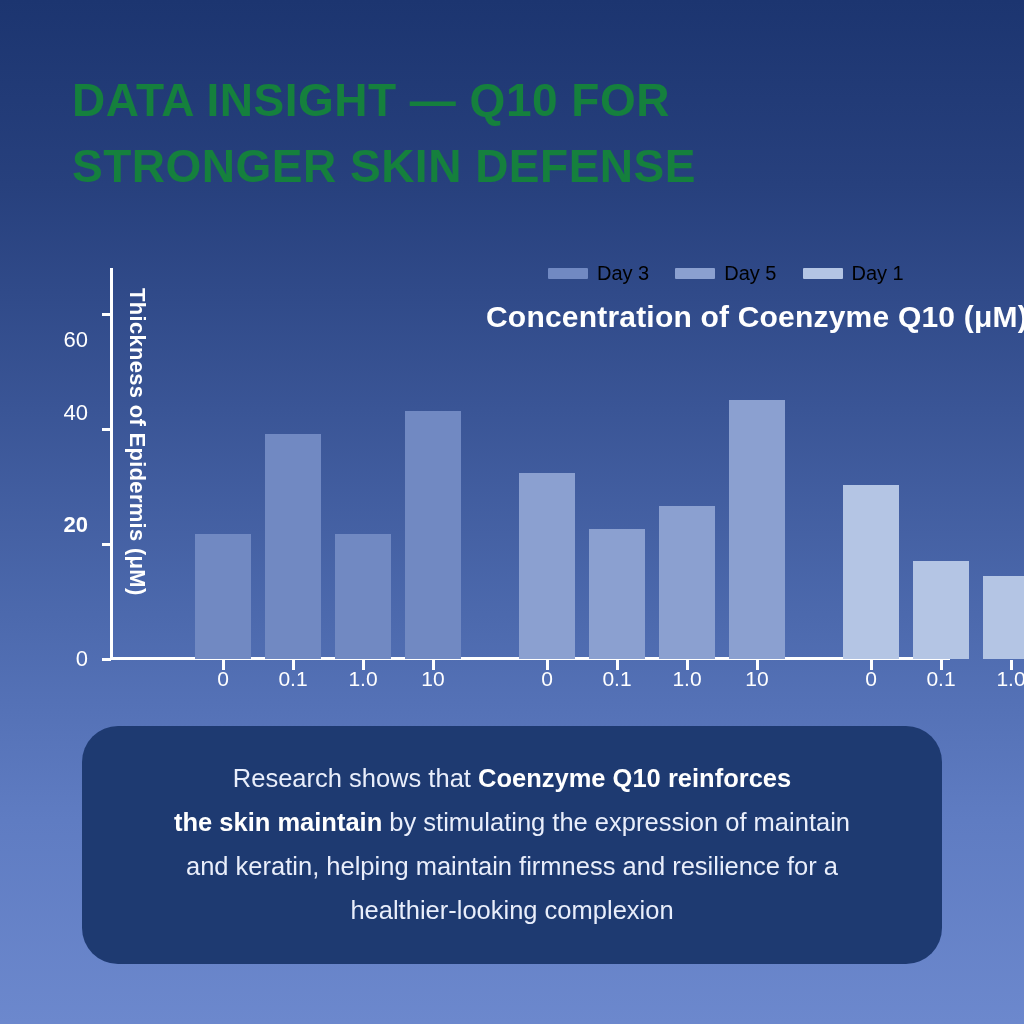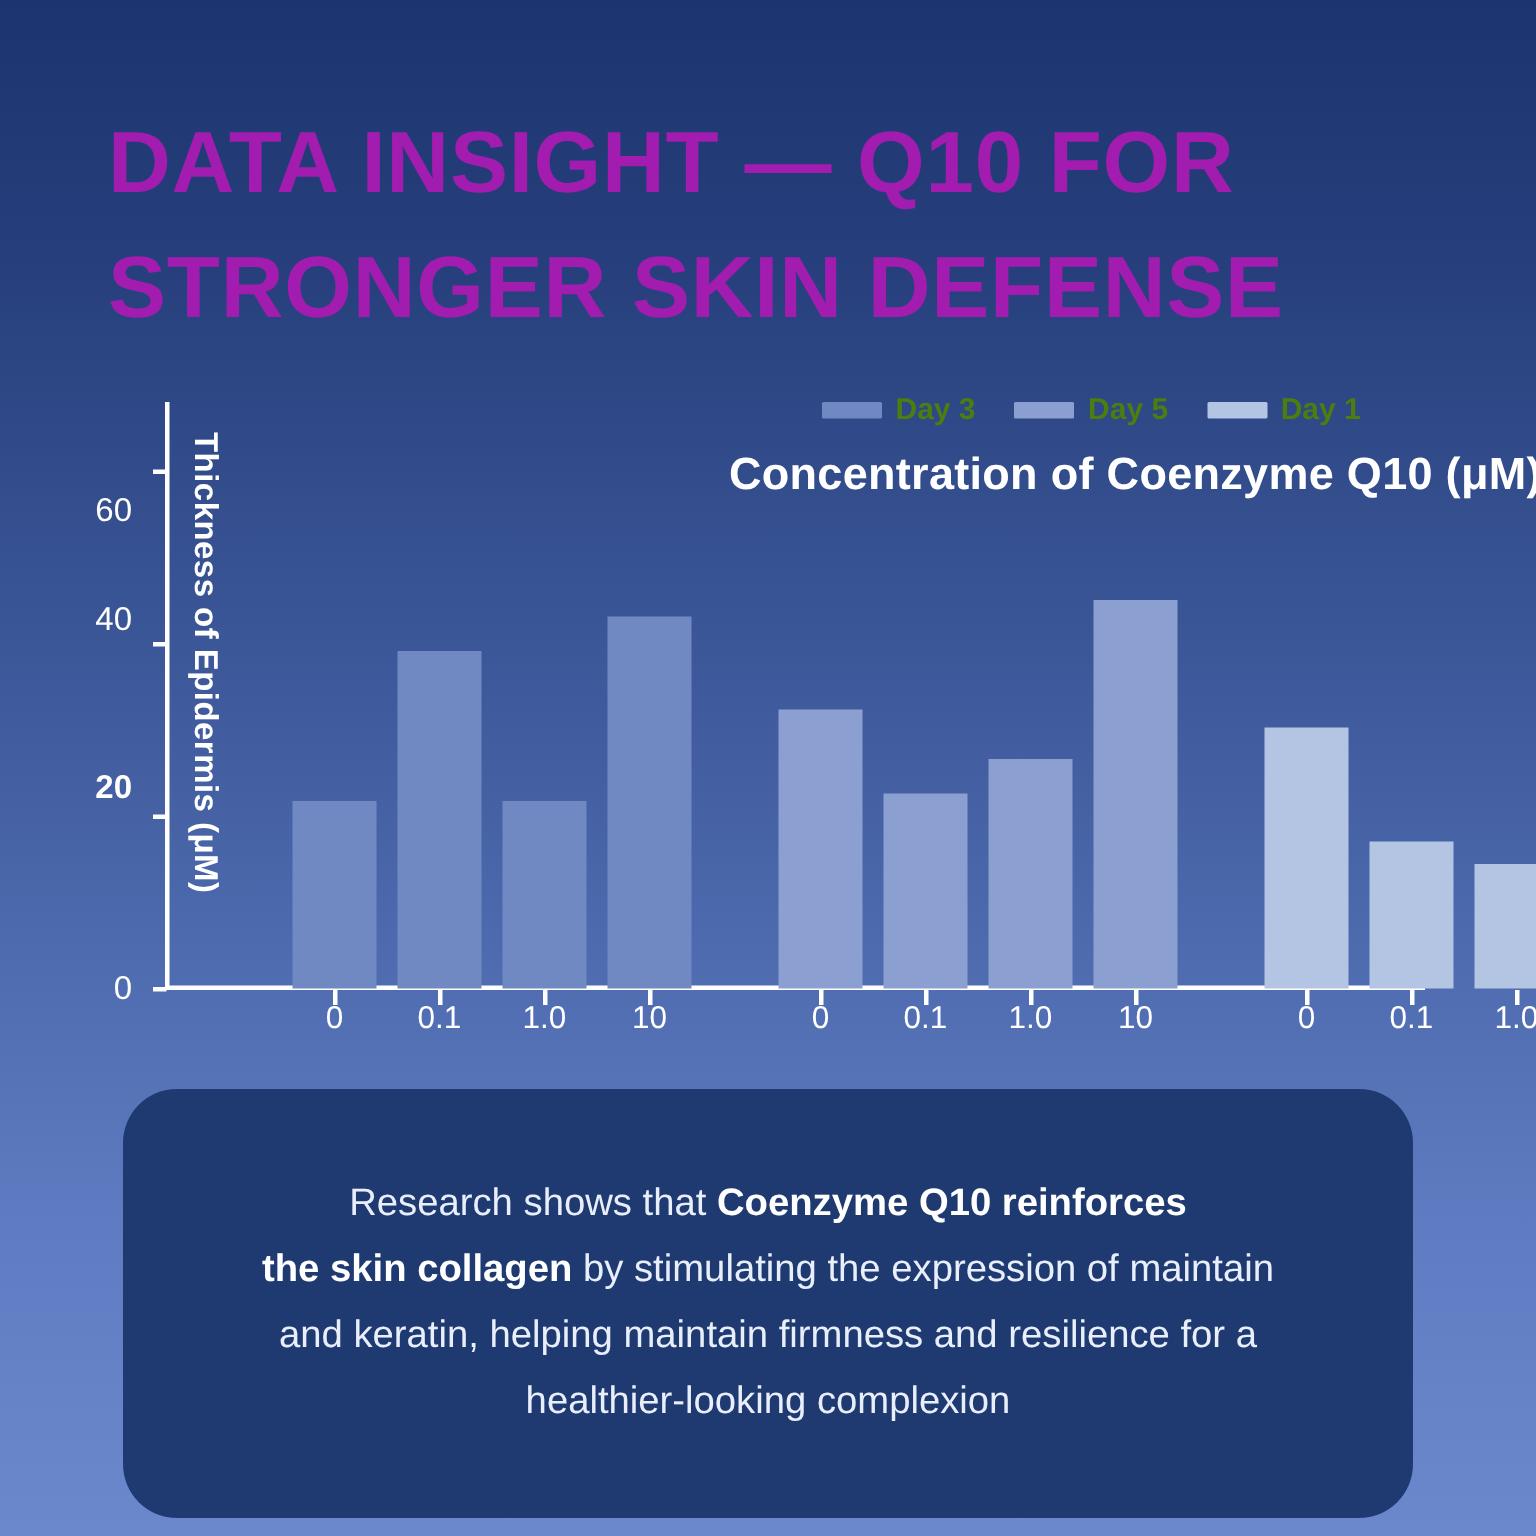--- a/index.html
+++ b/index.html
@@ -21,22 +21,22 @@
     position: relative;
     -webkit-font-smoothing: antialiased;
   }
 
   
   #title {
     position: absolute;
     left: 72px;
     top: 68px;
     width: 800px;
-    color: #a21caf;
-    font-size: 58px;
+    color: #15803d;
+    font-size: 46px;
     font-weight: bold;
     line-height: 1.43;
     letter-spacing: 0.5px;
     text-transform: uppercase;
     white-space: pre-line;
   }
 
   
   #chart {
     position: absolute;
@@ -62,23 +62,23 @@
     align-items: center;
     gap: 9px;
   }
   .legend-swatch {
     width: 40px;
     height: 11px;
     border-radius: 1px;
     display: block;
   }
   .legend-label {
-    color: #4d7c0f;
+    color: #000000;
     font-size: 20px;
-    font-weight: 700;
+    font-weight: 400;
     line-height: 1;
   }
 
   
   #x-axis-title {
     position: absolute;
     left: 486px;
     top: 300px;
     color: #ffffff;
     font-size: 30px;
@@ -171,21 +171,21 @@
     font-size: 21px;
     line-height: 1;
   }
 
   
   #caption-box {
     position: absolute;
     left: 82px;
     top: 726px;
     width: 860px;
-    height: 286px;
+    height: 238px;
     background: #1e3a71;
     border-radius: 36px;
     display: flex;
     flex-direction: column;
     align-items: center;
     justify-content: center;
   }
   .caption-line {
     color: #e9eefb;
     font-size: 25.5px;
@@ -279,16 +279,16 @@
       <div class="x-label" style="left: 836px;">0</div>
       <div class="x-tick" style="left: 940px;"></div>
       <div class="x-label" style="left: 906px;">0.1</div>
       <div class="x-tick" style="left: 1010px;"></div>
       <div class="x-label" style="left: 976px;">1.0</div>
     </div>
 </div>
 
 <div id="caption-box">
   <div class="caption-line"><span>Research shows that </span><b>Coenzyme Q10 reinforces</b></div>
-  <div class="caption-line"><b>the skin collagen</b><span> by stimulating the expression of maintain</span></div>
+  <div class="caption-line"><b>the skin maintain</b><span> by stimulating the expression of maintain</span></div>
   <div class="caption-line">and keratin, helping maintain firmness and resilience for a</div>
   <div class="caption-line">healthier-looking complexion</div>
 </div>
 
 </body></html>

